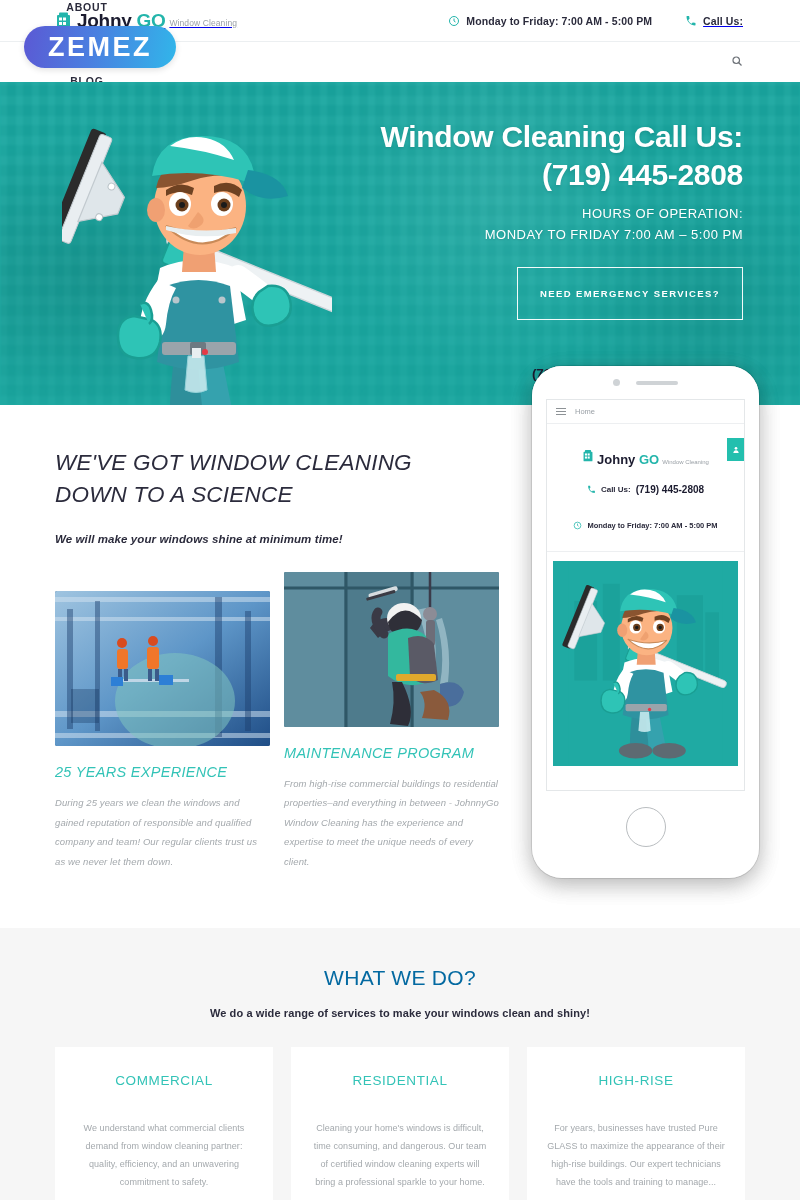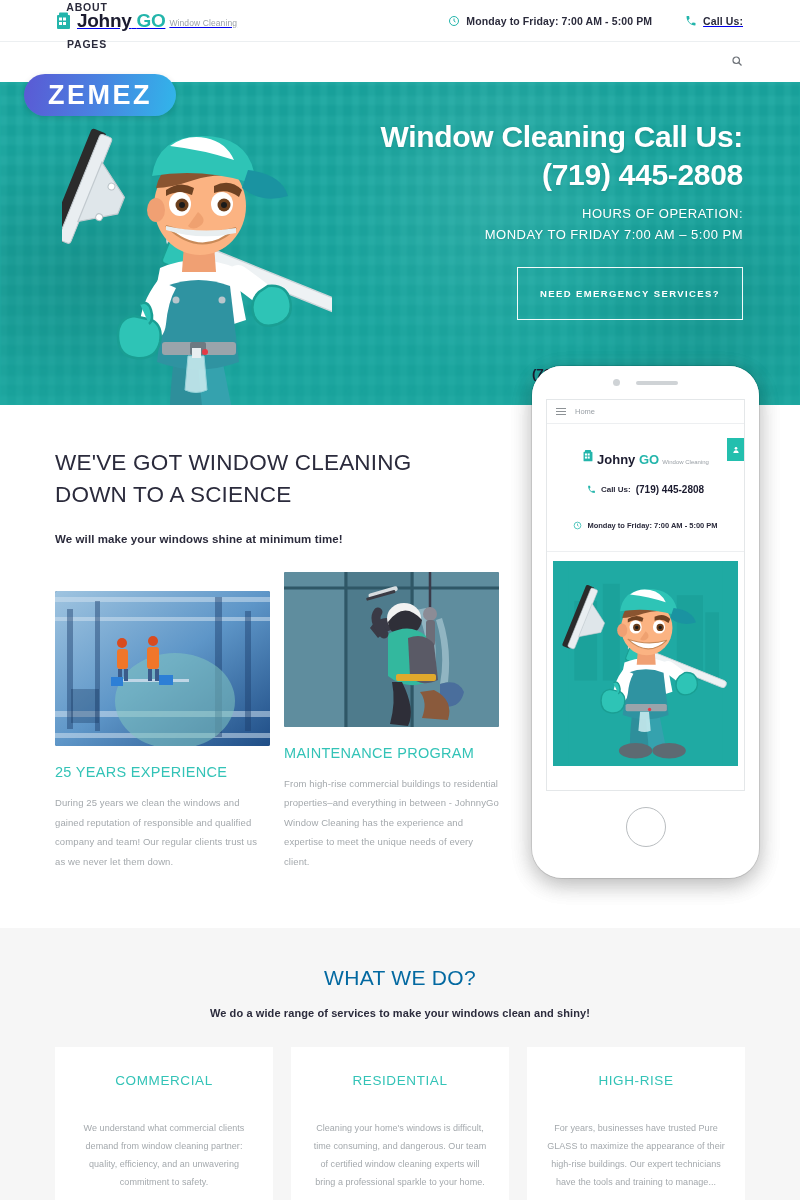--- a/index.html
+++ b/index.html
@@ -65,21 +65,20 @@
   .nav-search { margin-left: auto; cursor: pointer; color: #6d7278; }
 
   
   .zemez {
     position: absolute; left: 24px; top: 26px;
     width: 152px; height: 42px; border-radius: 21px;
     background: linear-gradient(100deg, #5b59d4 0%, #4a7fe0 45%, #31b6ea 100%);
     display: flex; align-items: center; justify-content: center;
     z-index: 60;
     box-shadow: 0 2px 6px rgba(0,0,0,.12);
-    margin-top: 48px;
   }
   .zemez span {
     color: #fff; font-size: 27px; font-weight: 700;
     letter-spacing: 2.5px; font-family: "Liberation Sans", sans-serif;
   }
 
   
   .hero {
     position: relative;
     height: 323px;
@@ -129,21 +128,21 @@
     padding: 20px 22px; cursor: pointer;
     font-family: "Liberation Sans", sans-serif;
   }
 
   
   .mascot { position: absolute; left: 62px; top: 8px; z-index: 4; }
 
   
   .about {
     position: relative; background: #ffffff;
-    padding: 42px 78px 0 55px; height: 485px;
+    padding: 42px 78px 0 55px; height: 485px; font-style: italic;
   }
   .about-title {
     font-size: 22.5px; font-weight: 400; color: #2b2b3c;
     line-height: 1.42; letter-spacing: .2px; max-width: 430px;
     text-transform: uppercase;
   }
   .about-sub {
     margin-top: 22px; font-size: 11.5px; font-weight: 700; color: #2b2b3c;
     letter-spacing: .1px;
   }

